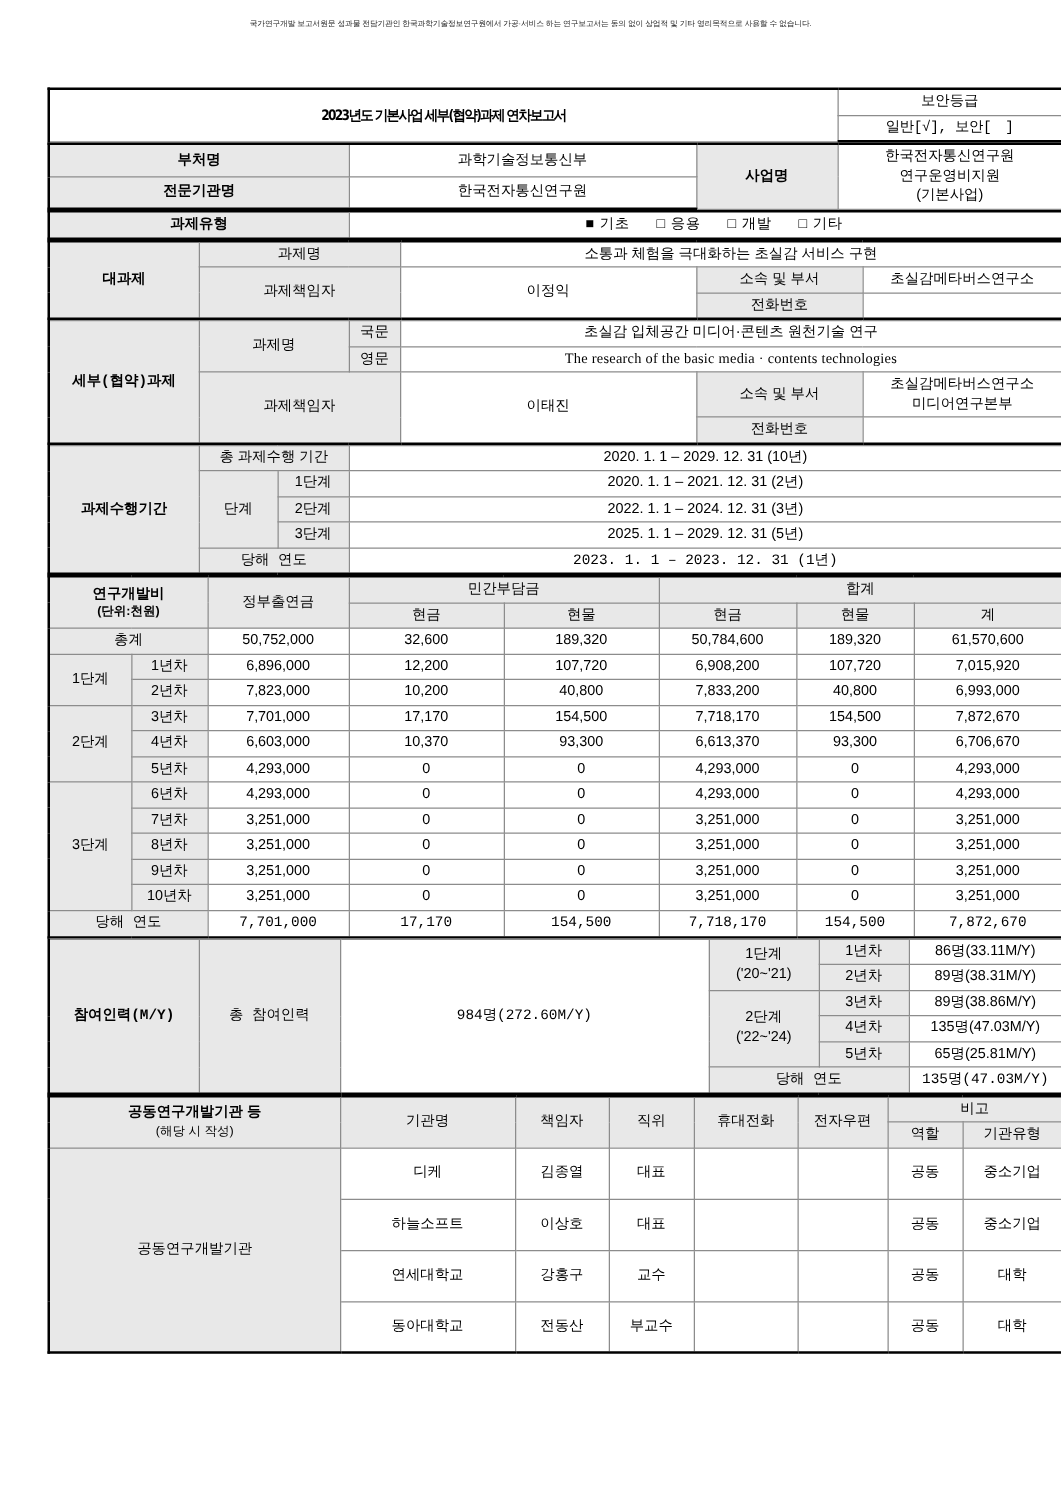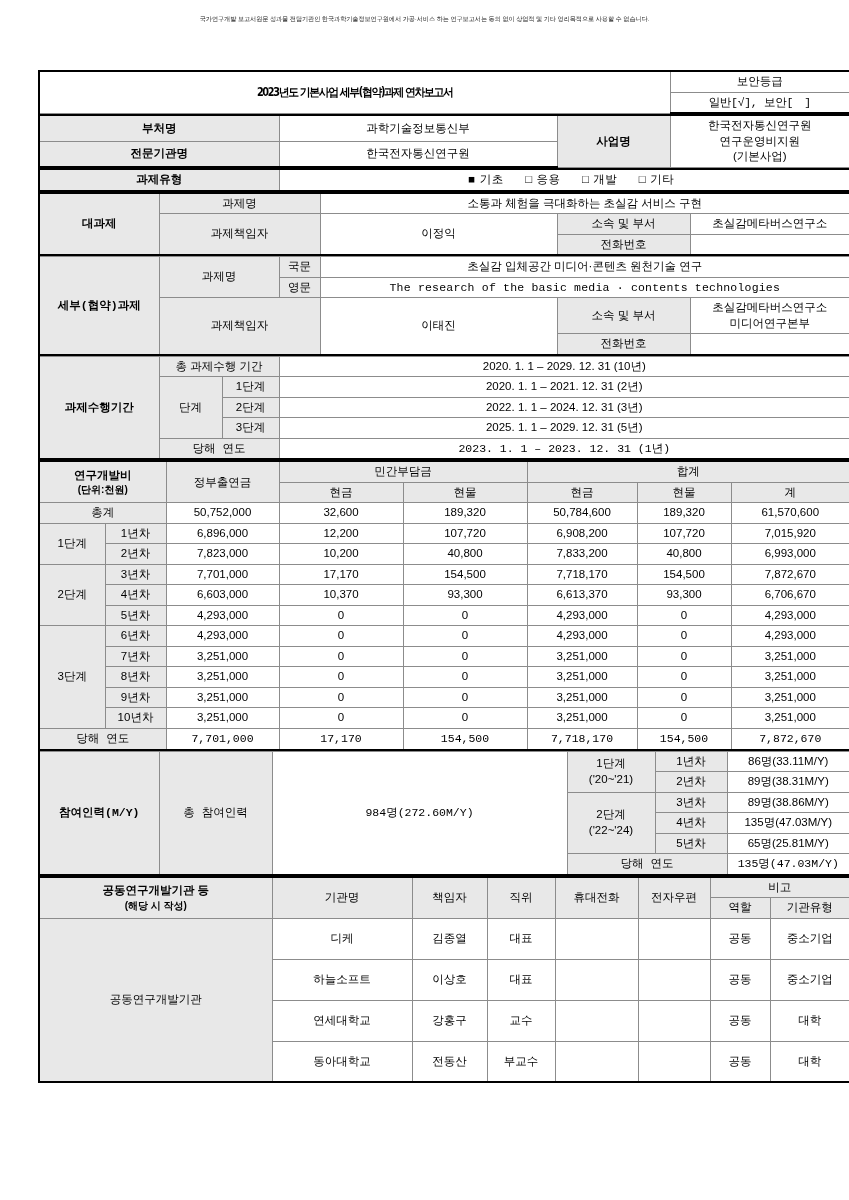--- a/index.html
+++ b/index.html
@@ -68,21 +68,21 @@
     font-stretch: condensed;
     transform: scaleX(0.94);
   }
   .title-wrap { display: block; }
   .sec-grade-top { font-size: 13px; padding: 4px 0; }
   .sec-grade-bot { font-size: 13px; padding: 4px 0; letter-spacing: -0.3px; }
   .num { text-align: right; padding-right: 6px; font-size: 11.5px; }
   .small { font-size: 10px; }
   .chk { font-size: 12px; letter-spacing: 0.5px; }
   .chk span.box { display: inline-block; margin: 0 4px 0 14px; }
-  .eng { font-family: Liberation Mono, monospace; font-size: 11.5px; letter-spacing: 0.2px; }
+  .eng { font-family: Liberation Serif, serif; font-size: 11.5px; letter-spacing: 0.2px; }
   .two-line { line-height: 1.25; }
 </style>
 </head>
 <body>
 
 <div class="page">
 
   <div class="notice">국가연구개발 보고서원문 성과물 전담기관인 한국과학기술정보연구원에서 가공·서비스 하는 연구보고서는 동의 없이 상업적 및 기타 영리목적으로 사용할 수 없습니다.</div>
 
   <div class="sheet">
@@ -448,21 +448,21 @@
           <col style="width:68px">
         <col style="width:83px">
           <col style="width:72px">
           <col style="width:60px">
           <col style="width:80px">
       </colgroup>
       <tbody>
       <tr>
         <td rowspan="2" class="hdr thick-left thick-top">
           <div>공동연구개발기관 등</div>
-          <div class="small" style="font-weight:bold">(해당 시 작성)</div>
+          <div class="small" style="font-weight:normal">(해당 시 작성)</div>
         </td>
         <td rowspan="2" class="lbl thick-top">기관명</td>
         <td rowspan="2" class="lbl thick-top">책임자</td>
         <td rowspan="2" class="lbl thick-top">직위</td>
         <td rowspan="2" class="lbl thick-top">휴대전화</td>
         <td rowspan="2" class="lbl thick-top">전자우편</td>
         <td colspan="2" class="lbl thick-top thick-right">비고</td>
       </tr>
       <tr>
         <td class="lbl">역할</td>

